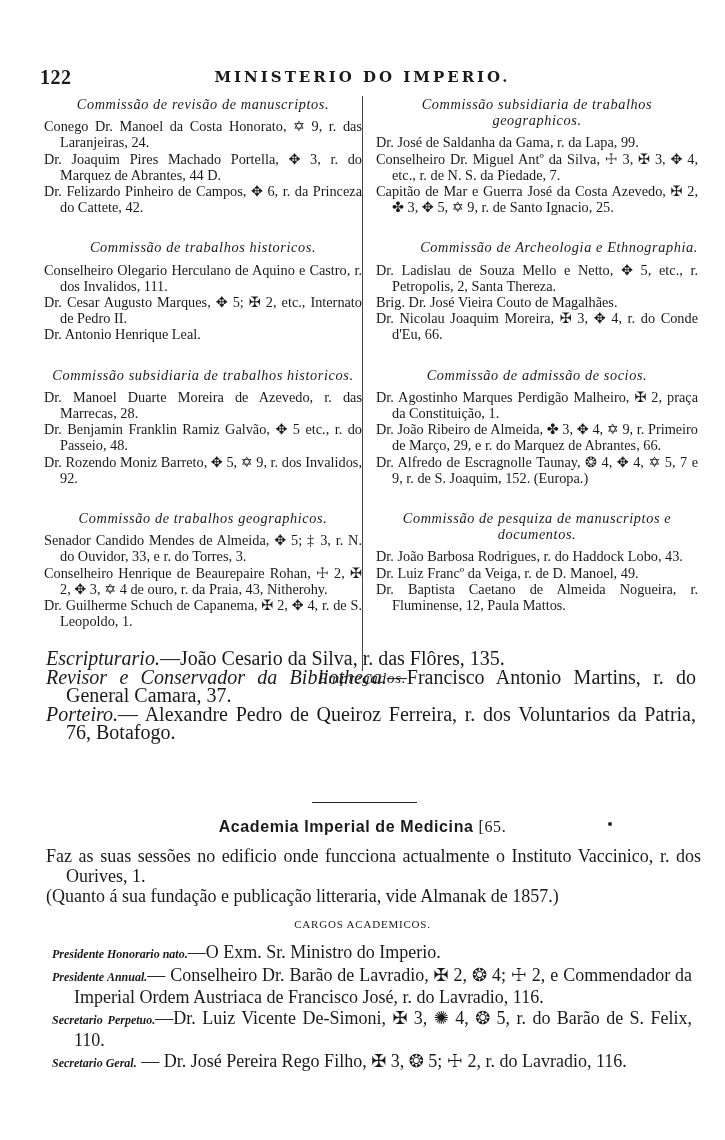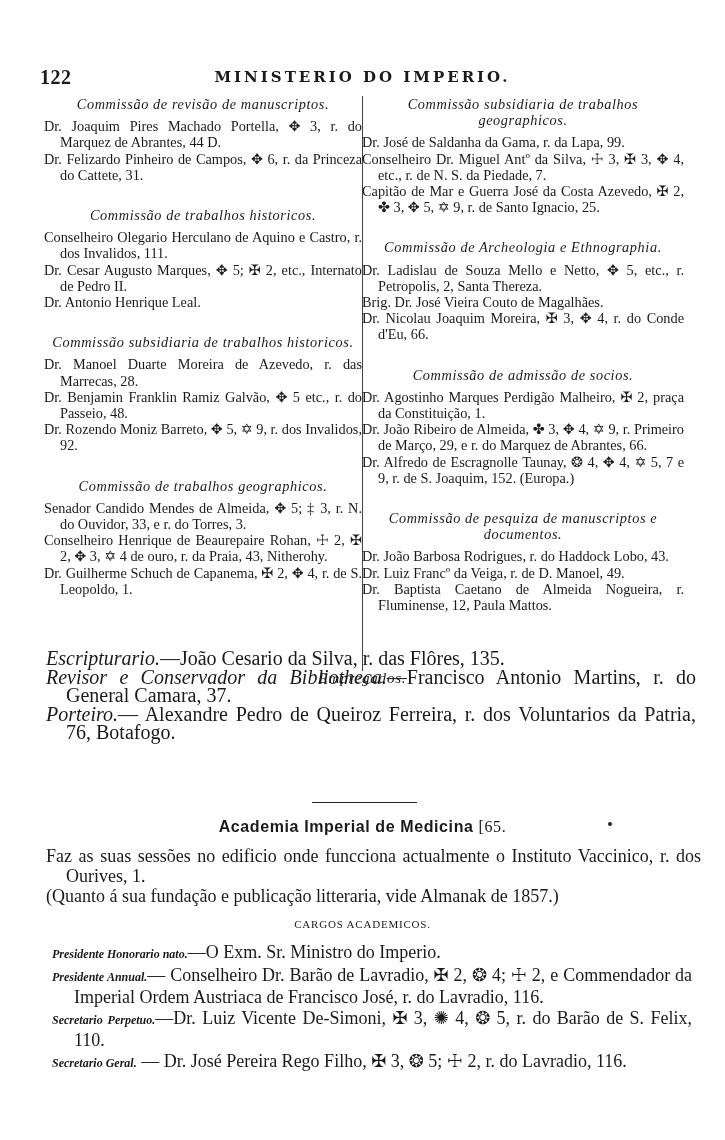--- a/index.html
+++ b/index.html
@@ -7,26 +7,26 @@
          font-family:"Liberation Serif","DejaVu Serif",serif; color:#1a1a1a; }
   .page { position:absolute; left:0; top:0; width:725px; height:1140px; }
 
   .running-head { position:absolute; top:66px; left:40px; width:645px; height:22px; }
   .page-num { position:absolute; left:0; top:0; font-size:20px; font-weight:bold; letter-spacing:0.5px; }
   .head-title { position:absolute; left:0; right:0; top:2px; text-align:center;
                 font-size:15px; font-weight:bold; letter-spacing:3px; font-family:"DejaVu Serif",serif; }
 
   .col { position:absolute; top:92px; font-size:14.3px; line-height:16.2px; }
   .col-left  { left:44px;  width:318px; }
-  .col-right { left:362px; width:322px; }
+  .col-right { left:376px; width:322px; }
   .divider { position:absolute; left:362px; top:96px; width:0; height:575px;
              border-left:1.5px solid #444; }
 
   .sec-title { font-style:italic; text-align:center; margin:4px 0 6px 0; letter-spacing:0.6px; }
-  .sec-title.left-aligned { text-align:center; }
+  .sec-title.left-aligned { text-align:right; }
   .entry { text-indent:-16px; padding-left:16px; text-align:justify; margin:0; }
   .entry + .sec-title { margin-top:24px; }
 
   .empregados-title { position:absolute; top:670px; left:0; width:725px; text-align:center;
                       font-style:italic; font-size:15px; letter-spacing:0.8px; }
   .staff { position:absolute; top:649px; left:46px; width:650px; font-size:20px; line-height:18.5px; }
   .staff .entry { padding-left:20px; text-indent:-20px; }
   .role { font-style:italic; }
 
   .rule { position:absolute; top:802px; left:312px; width:105px; border-top:1.5px solid #222; }
@@ -53,22 +53,23 @@
 
   <div class="running-head">
     <span class="page-num">122</span>
     <div class="head-title">MINISTERIO DO IMPERIO.</div>
   </div>
 
   <div class="divider"></div>
 
   <div class="col col-left">
     <div class="sec-title">Commissão de revisão de manuscriptos.</div>
+    <p class="entry">Conego Dr. Manoel da Costa Honorato, ✡ 9, r. das Laranjeiras, 24.</p>
     <p class="entry">Dr. Joaquim Pires Machado Portella, ✥ 3, r. do Marquez de Abrantes, 44 D.</p>
-    <p class="entry">Dr. Felizardo Pinheiro de Campos, ✥ 6, r. da Princeza do Cattete, 31.</p>
+    <p class="entry">Dr. Felizardo Pinheiro de Campos, ✥ 6, r. da Princeza do Cattete, 42.</p>
 
     <div class="sec-title">Commissão de trabalhos historicos.</div>
     <p class="entry">Conselheiro Olegario Herculano de Aquino e Castro, r. dos Invalidos, 111.</p>
     <p class="entry">Dr. Cesar Augusto Marques, ✥ 5; ✠ 2, etc., Internato de Pedro II.</p>
     <p class="entry">Dr. Antonio Henrique Leal.</p>
 
     <div class="sec-title">Commissão subsidiaria de trabalhos historicos.</div>
     <p class="entry">Dr. Manoel Duarte Moreira de Azevedo, r. das Marrecas, 28.</p>
     <p class="entry">Dr. Benjamin Franklin Ramiz Galvão, ✥ 5 etc., r. do Passeio, 48.</p>
     <p class="entry">Dr. Rozendo Moniz Barreto, ✥ 5, ✡ 9, r. dos Invalidos, 92.</p>

